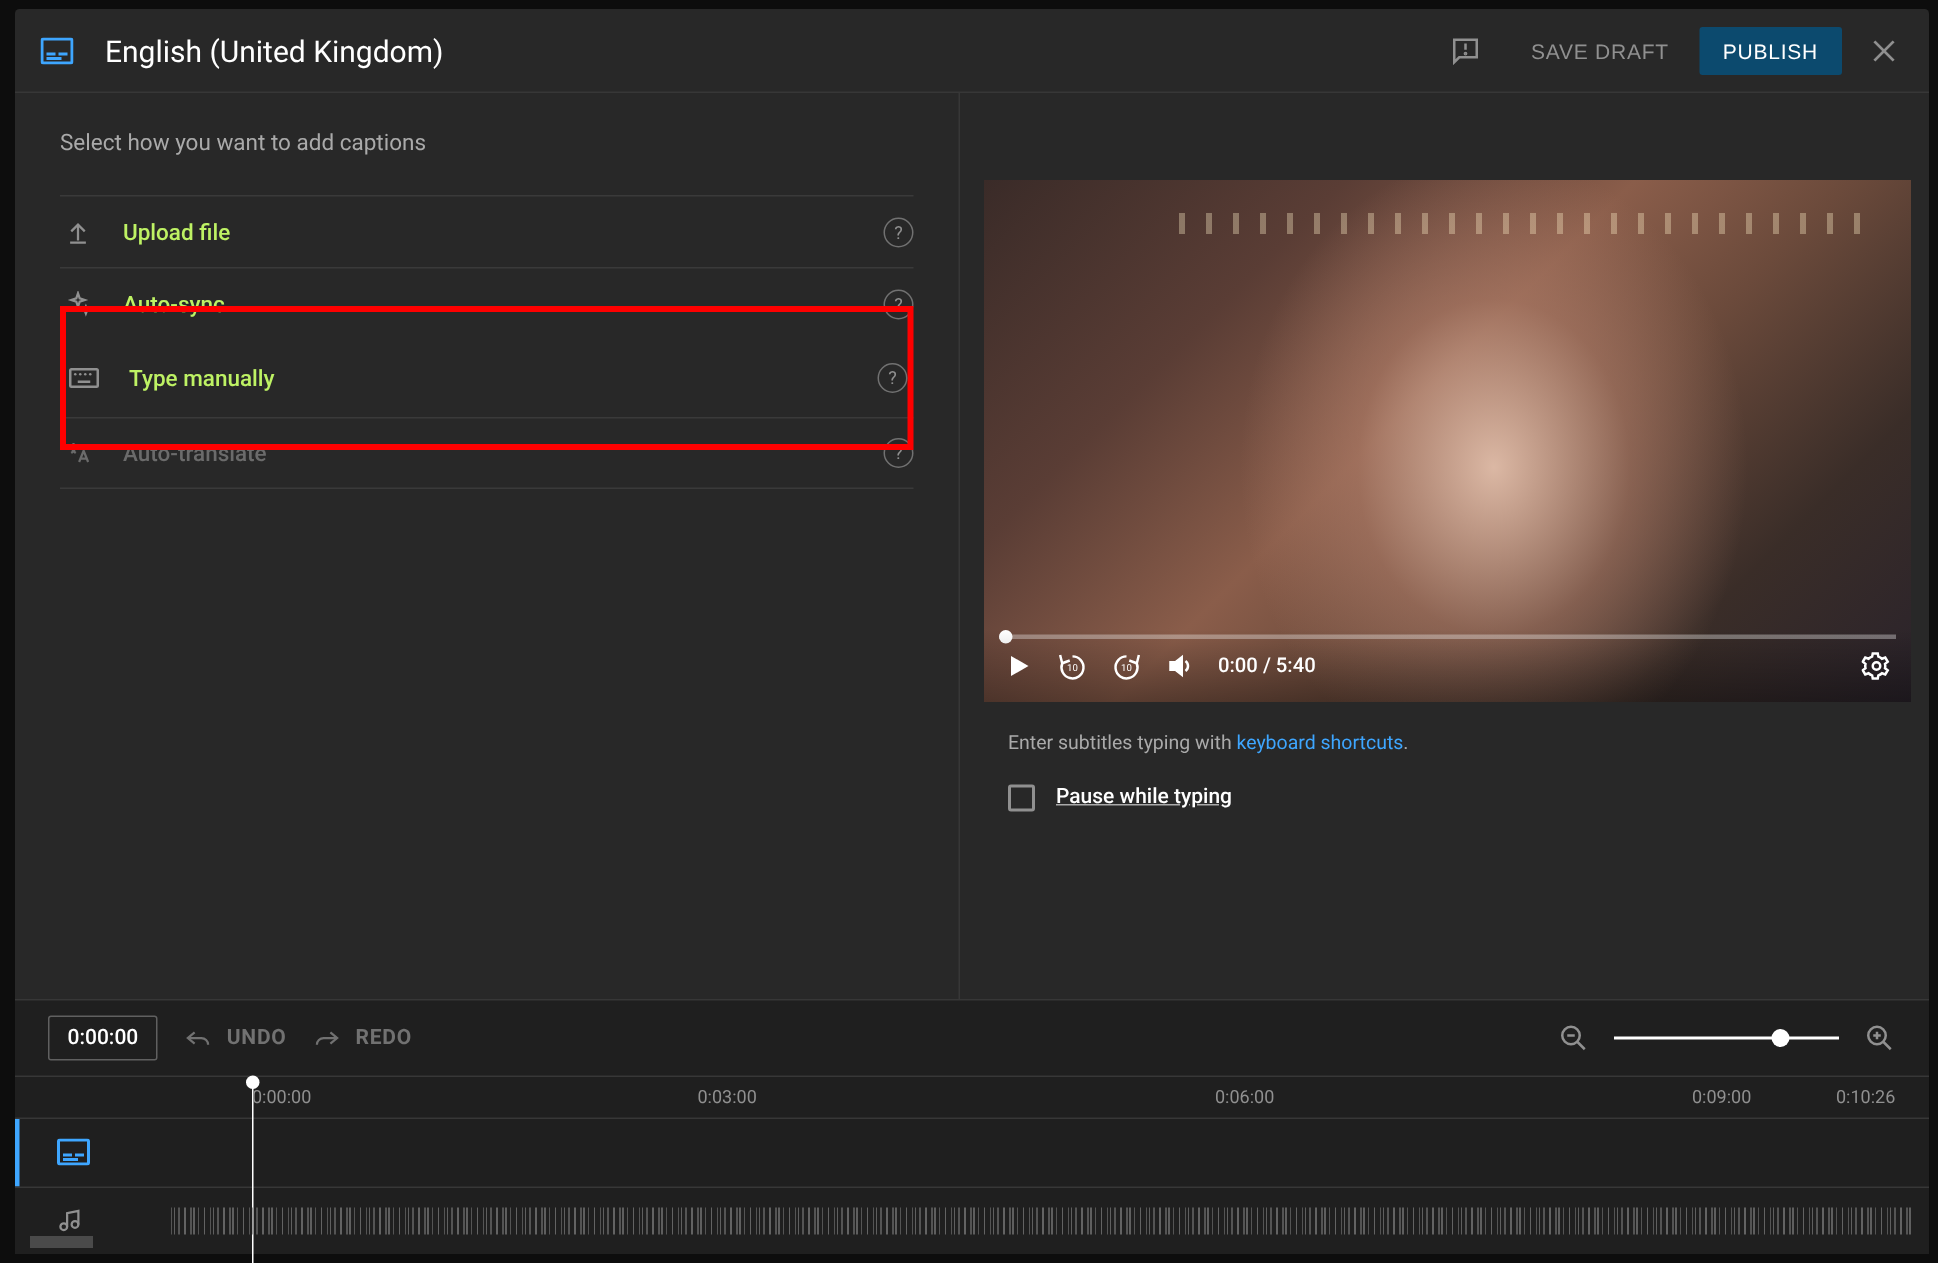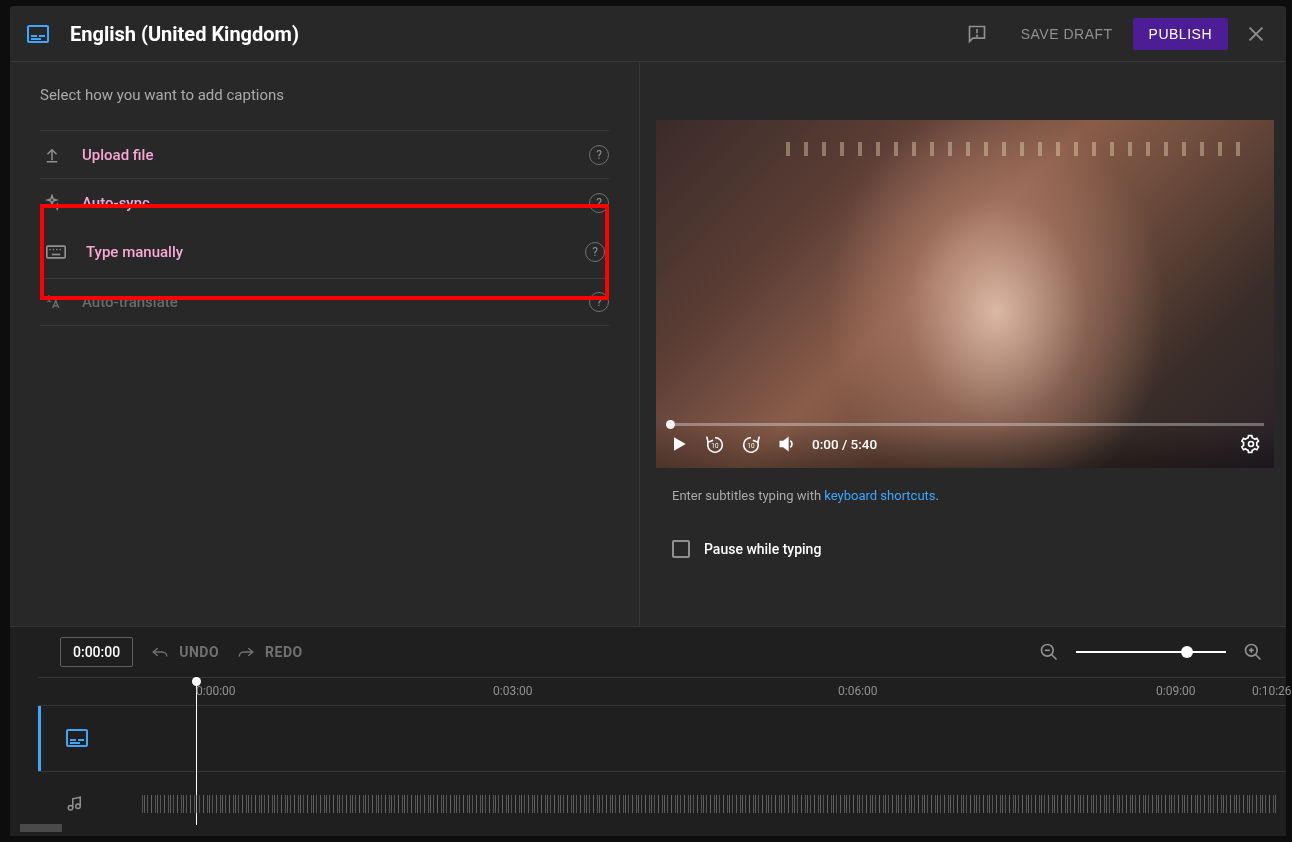--- a/index.html
+++ b/index.html
@@ -31,42 +31,42 @@
   border-bottom: 1px solid #373737;
 }
 .header .title-icon {
   width: 24px; height: 24px; margin-right: 20px;
   color: #3ea6ff;
   display: flex; align-items: center; justify-content: center;
 }
 .header h1 {
   color: #fff;
   font-size: 20px;
-  font-weight: 700;
+  font-weight: 400;
   flex: 1;
 }
 .header .alert-icon {
   width: 36px; height: 36px;
   display: flex; align-items: center; justify-content: center;
   color: #909090;
   margin-right: 12px;
   cursor: pointer;
 }
 .btn-text {
   background: transparent;
   border: none;
   color: #909090;
   font-size: 14px;
   font-weight: 500;
   padding: 8px 14px;
   letter-spacing: 0.5px;
   cursor: pointer;
 }
 .btn-primary {
-  background: #4c1d95;
+  background: #0c4a6e;
   border: none;
   color: #fff;
   font-size: 14px;
   font-weight: 500;
   padding: 8px 16px;
   letter-spacing: 0.5px;
   border-radius: 2px;
   margin-left: 6px;
   cursor: pointer;
 }
@@ -101,21 +101,21 @@
 }
 .option-row:last-child { border-bottom: 1px solid #3a3a3a; }
 .option-row .opt-icon {
   width: 24px;
   color: #909090;
   margin-right: 18px;
   display: flex; align-items: center; justify-content: center;
 }
 .option-row .opt-label {
   flex: 1;
-  color: #f9a8d4;
+  color: #bef264;
   font-size: 15px;
   font-weight: 500;
 }
 .option-row .help-icon {
   width: 20px; height: 20px;
   border: 1px solid #717171;
   border-radius: 50%;
   color: #909090;
   display: flex; align-items: center; justify-content: center;
   font-size: 12px;
@@ -176,36 +176,37 @@
   color: #fff; font-size: 13.5px; font-weight: 500;
 }
 .video-controls .spacer { flex: 1; }
 .hint-line {
   font-size: 13px;
   color: #aaa;
   margin: 20px 0 0 16px;
 }
 .hint-line a { color: #3ea6ff; text-decoration: none; }
 .pause-row {
-  display: flex; align-items: center;
-  margin: 37px 0 0 16px;
+  display: flex; 
+  margin: 20px 0 0 16px;
   gap: 14px;
+  text-decoration: underline;
 }
 .checkbox {
   width: 18px; height: 18px;
   border: 2px solid #909090;
   border-radius: 2px;
   cursor: pointer;
 }
 .pause-row .lbl { color: #fff; font-size: 14px; font-weight: 500; }
 .timeline-area {
-  height: 210px;
+  height: 170px;
   border-top: 1px solid #373737;
   background: #1f1f1f;
-  display: flex; flex-direction: column; padding-left: 28px;
+  display: flex; flex-direction: column;
 }
 .timeline-top {
   height: 50px;
   display: flex; align-items: center;
   padding: 0 22px;
   gap: 18px;
 }
 .time-chip {
   border: 1px solid #606060;
   border-radius: 2px;

